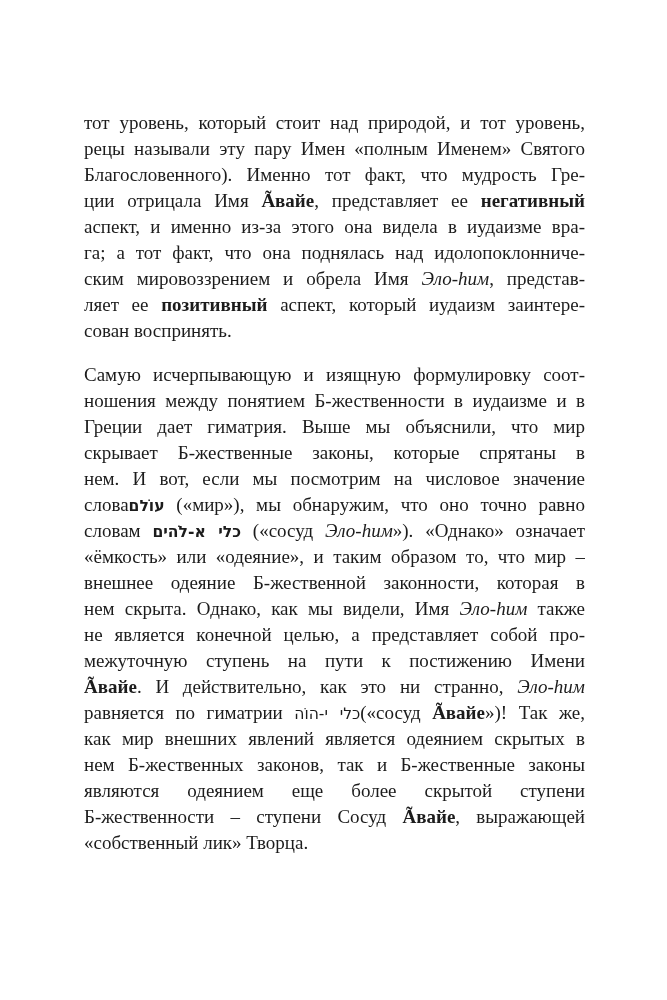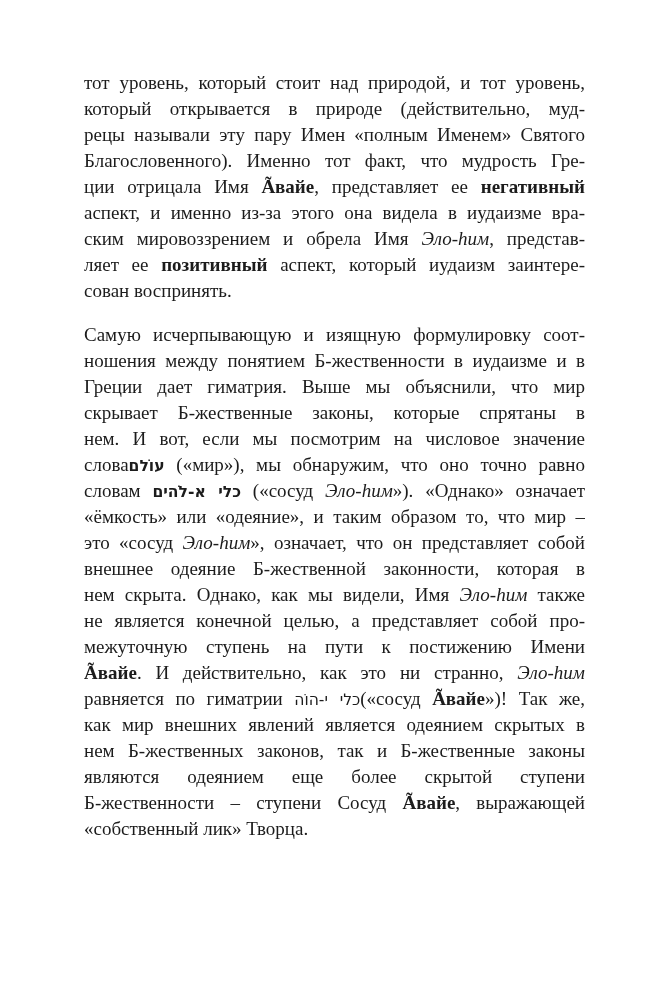--- a/index.html
+++ b/index.html
@@ -8,21 +8,21 @@
     background: #ffffff;
   }
   body {
     width: 667px;
     height: 1000px;
     overflow: hidden;
     font-family: "Liberation Serif", "DejaVu Serif", serif;
     color: #1c1c1c;
   }
   .page {
-    padding-top: 70px;
+    padding-top: 110px;
     padding-left: 84px;
     width: 501px;
   }
   .para {
     margin: 0 0 18px 0;
     font-size: 19px;
     line-height: 26px;
   }
   .line {
     text-align: justify;
@@ -39,39 +39,38 @@
   .i { font-style: italic; }
   .h  { font-weight: bold; font-size: 0.82em; font-family: "DejaVu Sans", sans-serif; margin-top: 16px; }
   .hn { font-weight: normal; font-size: 0.82em; font-family: "DejaVu Sans", sans-serif; }
 </style>
 </head>
 <body>
 
 <div class="page">
   <div class="para">
       <div class="line"><span class="n">тот уровень, который стоит над природой, и тот уровень,</span></div>
-      <div class="line"><span class="n">который открывается в природе (действительно, муд-</span></div>
       <div class="line"><span class="n">рецы называли эту пару Имен «полным Именем» Святого</span></div>
       <div class="line"><span class="n">Благословенного). Именно тот факт, что мудрость Гре-</span></div>
       <div class="line"><span class="n">ции отрицала Имя </span><span class="b">Ãвайе</span><span class="n">, представляет ее </span><span class="b">негативный</span></div>
       <div class="line"><span class="n">аспект, и именно из-за этого она видела в иудаизме вра-</span></div>
+      <div class="line"><span class="n">га; а тот факт, что она поднялась над идолопоклонниче-</span></div>
       <div class="line"><span class="n">ским мировоззрением и обрела Имя </span><span class="i">Эло-hим</span><span class="n">, представ-</span></div>
       <div class="line"><span class="n">ляет ее </span><span class="b">позитивный</span><span class="n"> аспект, который иудаизм заинтере-</span></div>
       <div class="line last"><span class="n">сован воспринять.</span></div>
     </div>
   <div class="para">
       <div class="line"><span class="n">Самую исчерпывающую и изящную формулировку соот-</span></div>
       <div class="line"><span class="n">ношения между понятием Б-жественности в иудаизме и в</span></div>
       <div class="line"><span class="n">Греции дает гиматрия. Выше мы объяснили, что мир</span></div>
       <div class="line"><span class="n">скрывает Б-жественные законы, которые спрятаны в</span></div>
       <div class="line"><span class="n">нем. И вот, если мы посмотрим на числовое значение</span></div>
       <div class="line"><span class="n">слова</span><span class="h">עוֹלם</span><span class="n"> («мир»), мы обнаружим, что оно точно равно</span></div>
       <div class="line"><span class="n">словам </span><span class="h">כלי א-לֹהים</span><span class="n"> («сосуд </span><span class="i">Эло-hим</span><span class="n">»). «Однако» означает</span></div>
       <div class="line"><span class="n">«ёмкость» или «одеяние», и таким образом то, что мир –</span></div>
-      <div class="line"><span class="n">это «сосуд </span><span class="i">Эло-hим</span><span class="n">», означает, что он представляет собой</span></div>
       <div class="line"><span class="n">внешнее одеяние Б-жественной законности, которая в</span></div>
       <div class="line"><span class="n">нем скрыта. Однако, как мы видели, Имя </span><span class="i">Эло-hим</span><span class="n"> также</span></div>
       <div class="line"><span class="n">не является конечной целью, а представляет собой про-</span></div>
       <div class="line"><span class="n">межуточную ступень на пути к постижению Имени</span></div>
       <div class="line"><span class="b">Ãвайе</span><span class="n">. И действительно, как это ни странно, </span><span class="i">Эло-hим</span></div>
       <div class="line"><span class="n">равняется по гиматрии </span><span class="hn">כלי י-הוֹה</span><span class="n">(«сосуд </span><span class="b">Ãвайе</span><span class="n">»)! Так же,</span></div>
       <div class="line"><span class="n">как мир внешних явлений является одеянием скрытых в</span></div>
       <div class="line"><span class="n">нем Б-жественных законов, так и Б-жественные законы</span></div>
       <div class="line"><span class="n">являются одеянием еще более скрытой ступени</span></div>
       <div class="line"><span class="n">Б-жественности – ступени Сосуд </span><span class="b">Ãвайе</span><span class="n">, выражающей</span></div>

